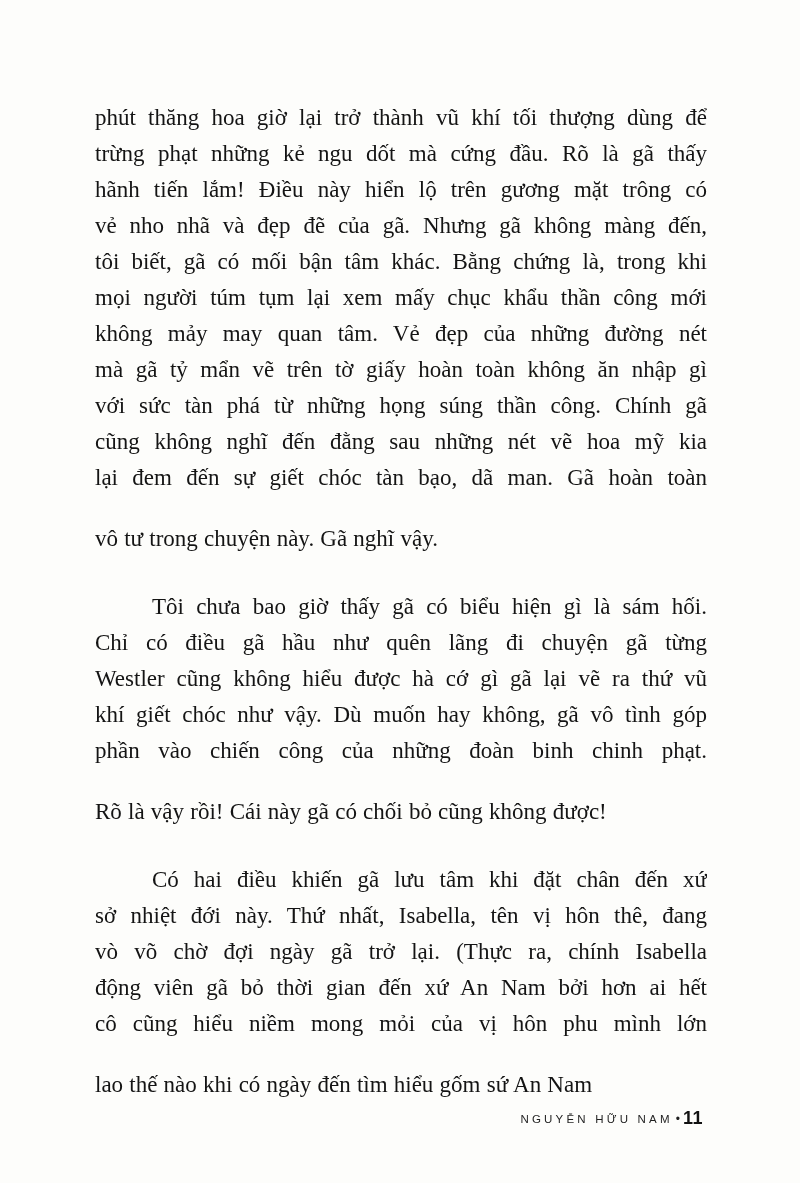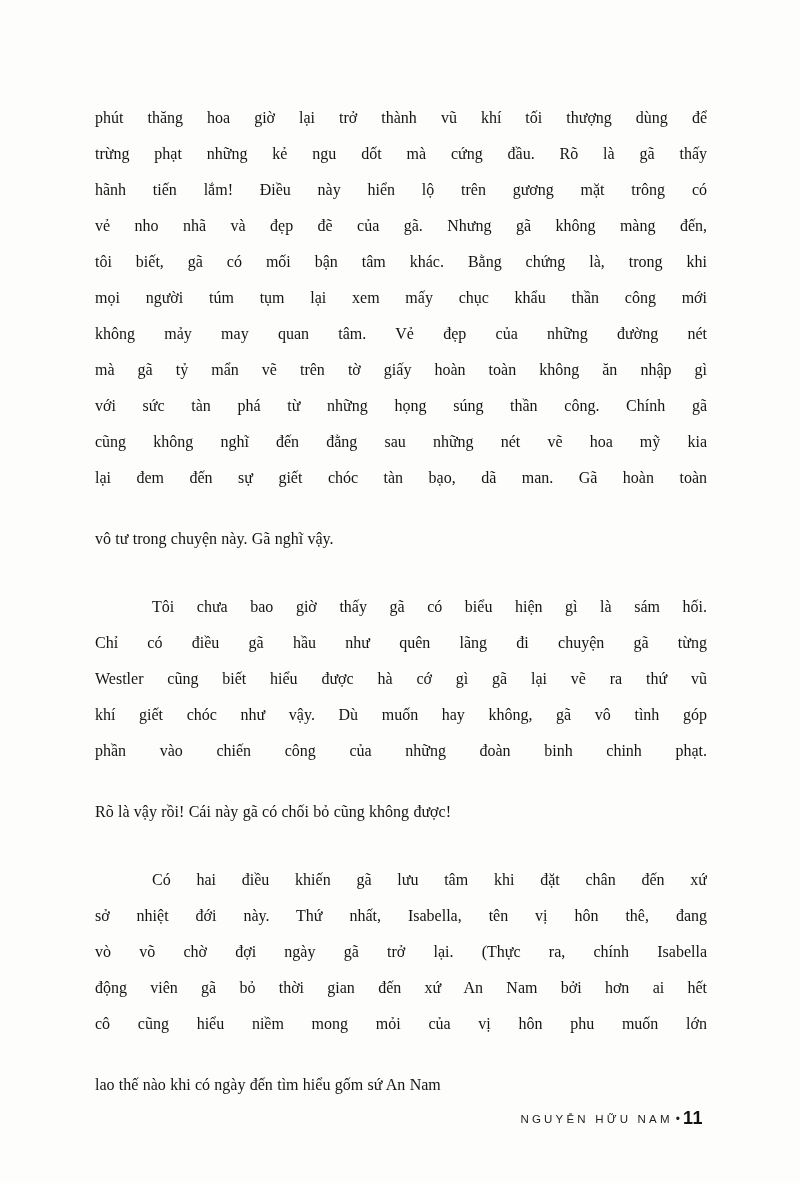--- a/index.html
+++ b/index.html
@@ -22,21 +22,21 @@
     top: 100px;
     width: 612px;
   }
   .paragraph {
     margin: 0 0 32px 0;
   }
   .paragraph:last-child {
     margin-bottom: 0;
   }
   .line {
-    font-size: 16px;
+    font-size: 23px;
     line-height: 36px;
     height: 36px;
     overflow: hidden;
     text-align: justify;
     text-justify: inter-word;
     word-spacing: 0.02em;
   }
   
   .line::after {
     content: "";
@@ -100,31 +100,31 @@
         <div class="line">không mảy may quan tâm. Vẻ đẹp của những đường nét</div>
         <div class="line">mà gã tỷ mẩn vẽ trên tờ giấy hoàn toàn không ăn nhập gì</div>
         <div class="line">với sức tàn phá từ những họng súng thần công. Chính gã</div>
         <div class="line">cũng không nghĩ đến đằng sau những nét vẽ hoa mỹ kia</div>
         <div class="line">lại đem đến sự giết chóc tàn bạo, dã man. Gã hoàn toàn</div>
         <div class="line para-end">vô tư trong chuyện này. Gã nghĩ vậy.</div>
       </div>
       <div class="paragraph">
         <div class="line indented">Tôi chưa bao giờ thấy gã có biểu hiện gì là sám hối.</div>
         <div class="line">Chỉ có điều gã hầu như quên lãng đi chuyện gã từng</div>
-        <div class="line">Westler cũng biết hiểu được hà cớ gì gã lại vẽ ra thứ vũ</div>
+        <div class="line">Westler cũng không hiểu được hà cớ gì gã lại vẽ ra thứ vũ</div>
         <div class="line">khí giết chóc như vậy. Dù muốn hay không, gã vô tình góp</div>
         <div class="line">phần vào chiến công của những đoàn binh chinh phạt.</div>
         <div class="line para-end">Rõ là vậy rồi! Cái này gã có chối bỏ cũng không được!</div>
       </div>
       <div class="paragraph">
         <div class="line indented">Có hai điều khiến gã lưu tâm khi đặt chân đến xứ</div>
         <div class="line">sở nhiệt đới này. Thứ nhất, Isabella, tên vị hôn thê, đang</div>
         <div class="line">vò võ chờ đợi ngày gã trở lại. (Thực ra, chính Isabella</div>
         <div class="line">động viên gã bỏ thời gian đến xứ An Nam bởi hơn ai hết</div>
-        <div class="line">cô cũng hiểu niềm mong mỏi của vị hôn phu muốn lớn</div>
+        <div class="line">cô cũng hiểu niềm mong mỏi của vị hôn phu mình lớn</div>
         <div class="line para-end">lao thế nào khi có ngày đến tìm hiểu gốm sứ An Nam</div>
       </div>
     </div>
 
   <div class="footer">
     <span class="author">NGUYỄN HỮU NAM</span>
     <span class="dot">•</span>
     <span class="pagenum">11</span>
   </div>
 

